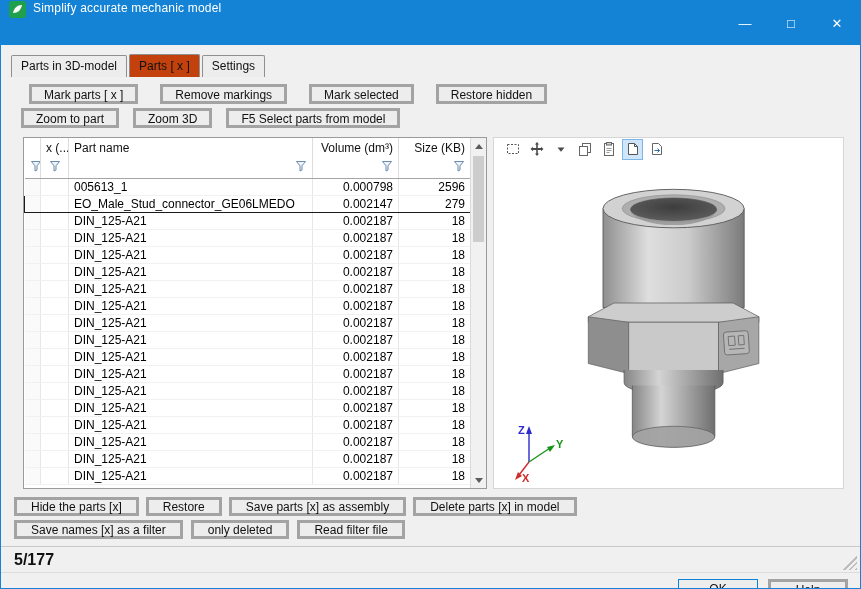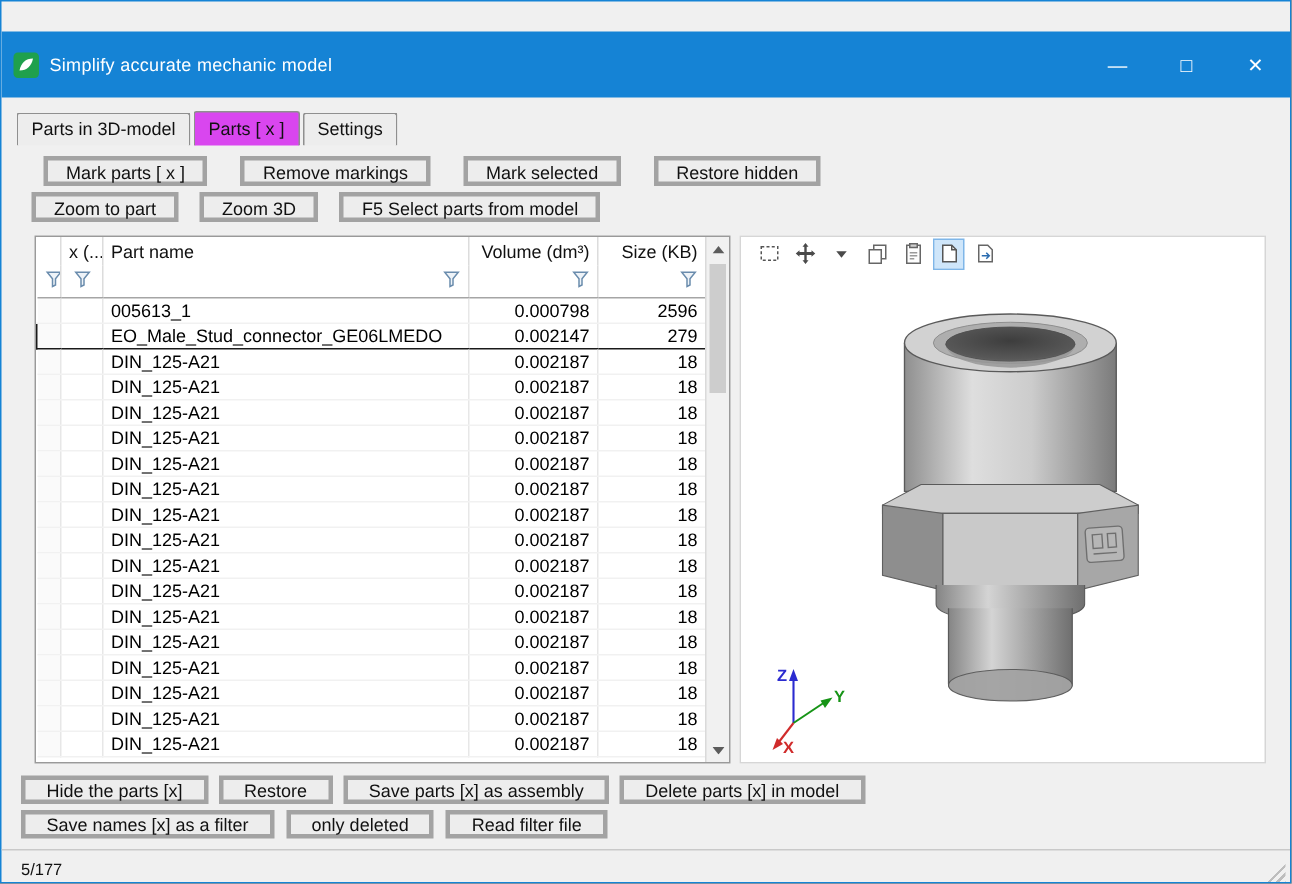--- a/index.html
+++ b/index.html
@@ -4,31 +4,31 @@
 <style>
   * { box-sizing: border-box; margin: 0; padding: 0; }
   html,body { background:#555; }
   body { font-family:"Liberation Sans", sans-serif; }
   .window{
     width:861px; height:589px; background:#f0f0f0;
     border:1px solid #1583d5; display:flex; flex-direction:column;
     position:relative; overflow:hidden;
   }
   
-  .titlebar{ height:44px; background:#1583d5; display:flex; align-items:center; color:#fff; flex:0 0 auto;margin-top:20px;}
+  .titlebar{ height:44px; background:#1583d5; display:flex; color:#fff; flex:0 0 auto;}
   .app-icon{ width:17px; height:17px; margin:0 7px 0 8px; background:#1fa04d; border-radius:3px; position:relative; flex:0 0 auto;}
   .app-icon svg{ position:absolute; left:2px; top:2px; }
   .title-text{ font-size:12px; letter-spacing:.2px; }
   .win-buttons{ margin-left:auto; display:flex; height:100%; }
   .win-btn{ width:46px; height:100%; display:flex; align-items:center; justify-content:center; font-size:13px; color:#fff; cursor:default;}
   
   .tabstrip{ flex:0 0 auto; display:flex; align-items:flex-end; padding:9px 0 0 10px; height:32px; }
   .tab{ border:1px solid #8f8f8f; border-bottom:none; border-radius:2px 2px 0 0;
         padding:3px 9px 4px; margin-right:2px; font-size:12px; background:#ededed; color:#111;}
-  .tab.active{ background:#d946ef; padding-top:4px; margin-top:-2px; }
+  .tab.active{ background:#c2410c; padding-top:4px; margin-top:-2px; }
   
   .btnrow{ display:flex; padding-left:28px; flex:0 0 auto; }
   .btnrow.t1{ margin-top:7px; gap:22px; }
   .btnrow.t2{ margin-top:4px; gap:14px;padding-left:20px; }
   .btn{ font:12px "Liberation Sans",sans-serif; background:#ededed; border:3px solid #a3a3a3;
         height:20px; padding:1px 12px; color:#111; white-space:nowrap; }
   
   .main{ display:flex; margin:9px 16px 0 22px; height:352px; flex:0 0 auto; }
   .table-panel{ width:464px; border:1px solid #9a9a9a; background:#fff; display:flex; flex:0 0 auto; }
   .grid-wrap{ width:446px; overflow:hidden; }
@@ -62,21 +62,21 @@
   .canvas{ flex:1; position:relative; }
   .model{ position:absolute; left:50%; top:47%; transform:translate(-50%,-50%); }
   .triad{ position:absolute; left:12px; bottom:4px; }
   .triad text{ font:11px "Liberation Sans",sans-serif; font-weight:bold; }
   
   .btnrow.a1{ margin-top:8px; padding-left:13px; gap:7px; }
   .btnrow.a2{ margin-top:4px; padding-left:13px; gap:8px; }
   .btnrow.a1 .btn, .btnrow.a2 .btn{ height:19px; padding:0 14px; }
   
   .statusbar{ margin-top:7px; height:26px; border-top:1px solid #c9c9c9; display:flex; align-items:center;
-              padding-left:13px; font-size:11px; color:#111; position:relative; flex:0 0 auto;}
+              padding-left:13px; font-size:16px; color:#111; position:relative; flex:0 0 auto;font-weight:bold;}
   .grip{ position:absolute; right:3px; bottom:2px; width:14px; height:14px;
          background:linear-gradient(135deg, transparent 50%, #bdbdbd 50%, #bdbdbd 58%, transparent 58%, transparent 70%, #bdbdbd 70%, #bdbdbd 78%, transparent 78%, transparent 90%, #bdbdbd 90%);}
   .footer{ margin-top:auto; height:32px; border-top:1px solid #dcdcdc; display:flex; justify-content:flex-end;
            align-items:center; gap:10px; padding-right:12px; flex:0 0 auto;}
   .footer .btn{ width:80px; height:20px; text-align:center; padding:1px 12px;}
   .footer .btn.default{ border:1px solid #0f82d7; }
 </style>
 </head>
 <body>
 

